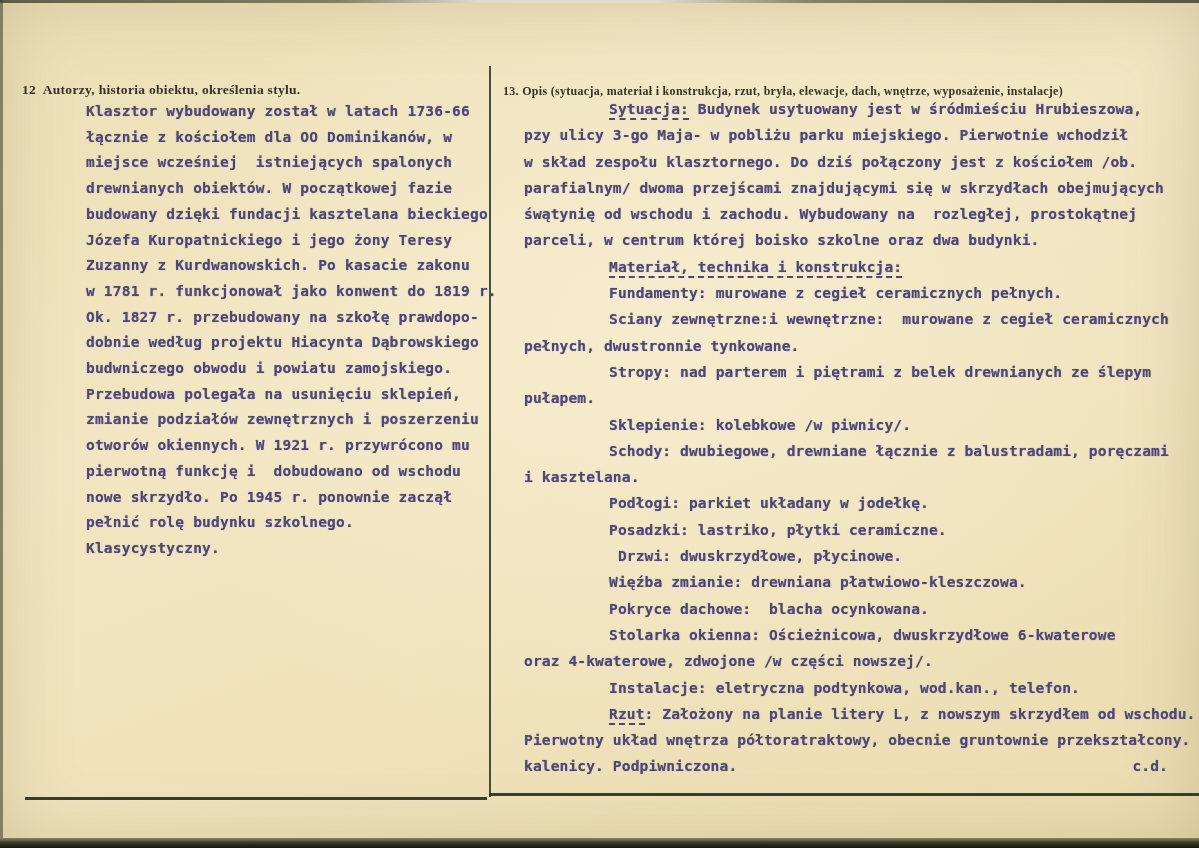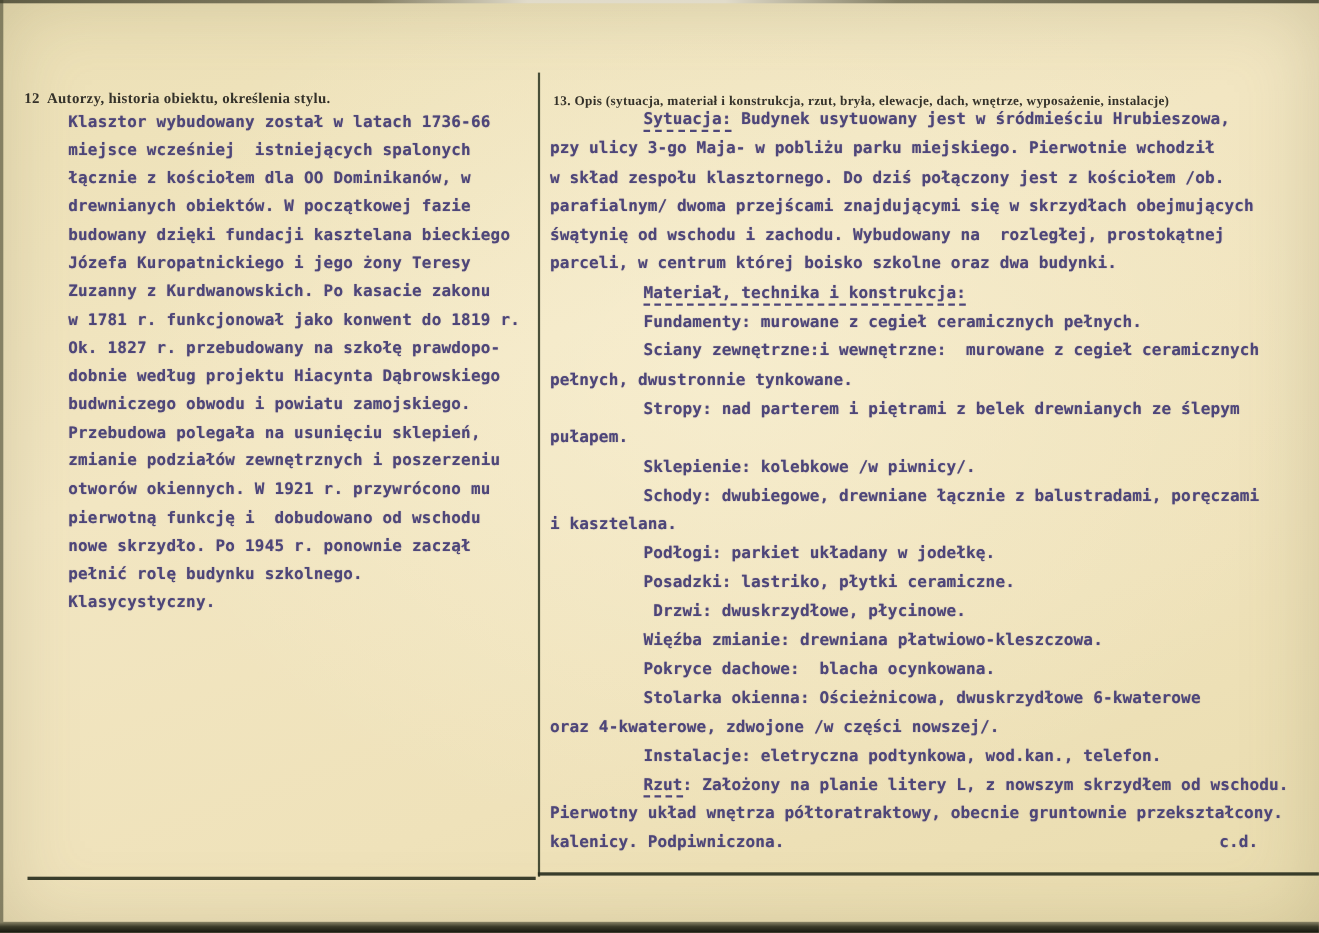--- a/index.html
+++ b/index.html
@@ -28,21 +28,21 @@
   .rule-bottom-right{position:absolute;left:489px;top:793px;width:710px;height:3px;background:rgba(38,43,28,.9);}
   
   .print-header{
     position:absolute;color:#35322a;font-family:"Liberation Serif","DejaVu Serif",serif;
     font-weight:700;letter-spacing:.3px;white-space:pre;
   }
   .ph-left{left:22px;top:82px;font-size:13.5px;}
   .ph-right{left:503px;top:84px;font-size:12px;}
   
   .typebody{position:absolute;color:#4e4679;font-weight:700;
-    text-shadow:0 0 1px rgba(77,66,120,.55);}
+    text-shadow:0 0 1px rgba(77,66,120,.55);margin-left:24px;}
   .tb-left{left:62px;top:99px;width:430px;font-size:14.5px;line-height:25.7px;letter-spacing:.2px;}
   .tb-right{left:500px;top:96px;width:699px;font-size:14.6px;line-height:26.3px;letter-spacing:.1px;}
   .tline{white-space:pre;position:relative;}
   .tline.tab{padding-left:85px;}
   .dashu{border-bottom:2px dashed #4e4679;padding-bottom:1px;}
   .cd{position:absolute;right:55px;top:0;}
 </style>
 </head>
 <body>
 
@@ -51,22 +51,22 @@
   <div class="edge-left"></div>
 
   <div class="print-header ph-left">12  Autorzy, historia obiektu, określenia stylu.</div>
 
   <div class="print-header ph-right">13. Opis (sytuacja, materiał i konstrukcja, rzut, bryła, elewacje, dach, wnętrze, wyposażenie, instalacje)</div>
 
   <div class="divider-v"></div>
 
   <div class="typebody tb-left">
       <div class="tline">Klasztor wybudowany został w latach 1736-66</div>
+      <div class="tline">łącznie z kościołem dla OO Dominikanów, w</div>
       <div class="tline">miejsce wcześniej  istniejących spalonych</div>
-      <div class="tline">łącznie z kościołem dla OO Dominikanów, w</div>
       <div class="tline">drewnianych obiektów. W początkowej fazie</div>
       <div class="tline">budowany dzięki fundacji kasztelana bieckiego</div>
       <div class="tline">Józefa Kuropatnickiego i jego żony Teresy</div>
       <div class="tline">Zuzanny z Kurdwanowskich. Po kasacie zakonu</div>
       <div class="tline">w 1781 r. funkcjonował jako konwent do 1819 r.</div>
       <div class="tline">Ok. 1827 r. przebudowany na szkołę prawdopo-</div>
       <div class="tline">dobnie według projektu Hiacynta Dąbrowskiego</div>
       <div class="tline">budwniczego obwodu i powiatu zamojskiego.</div>
       <div class="tline">Przebudowa polegała na usunięciu sklepień,</div>
       <div class="tline">zmianie podziałów zewnętrznych i poszerzeniu</div>

